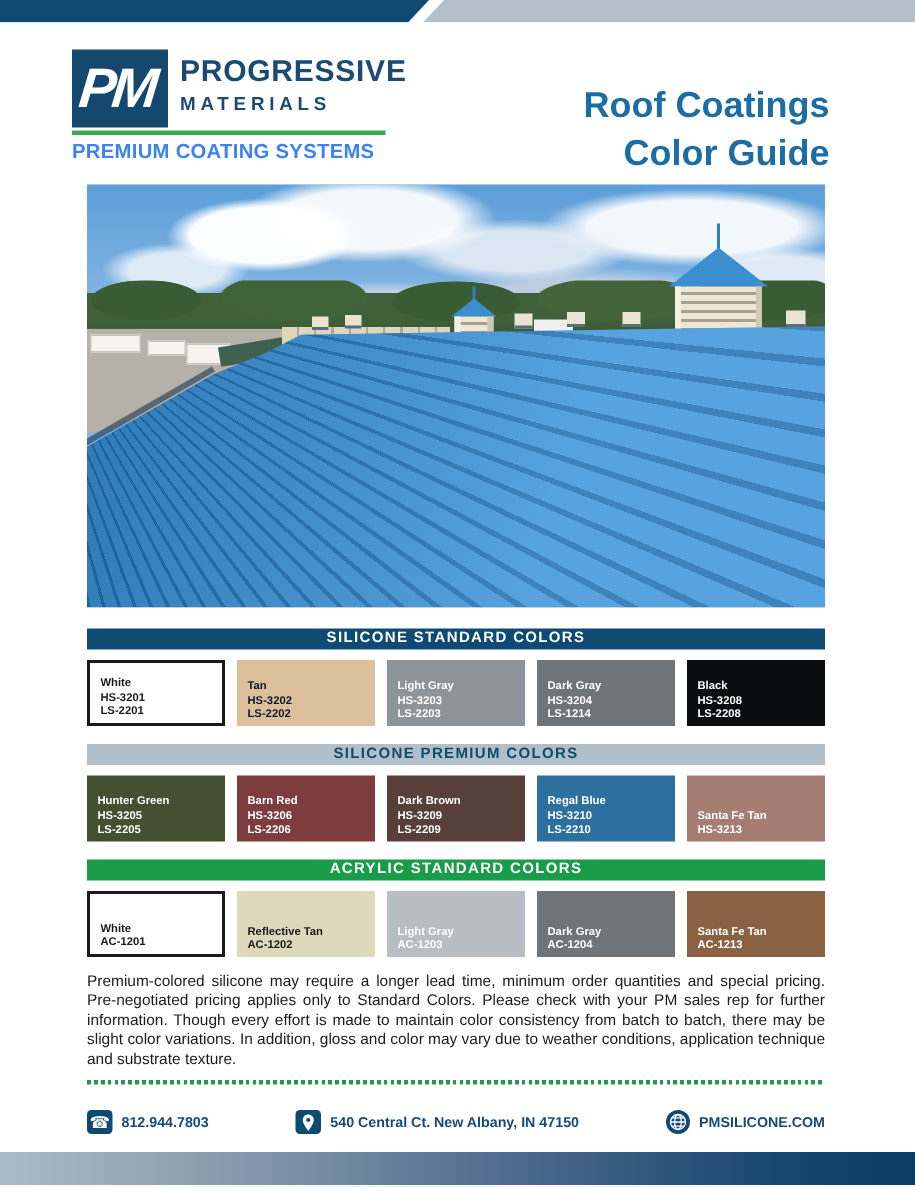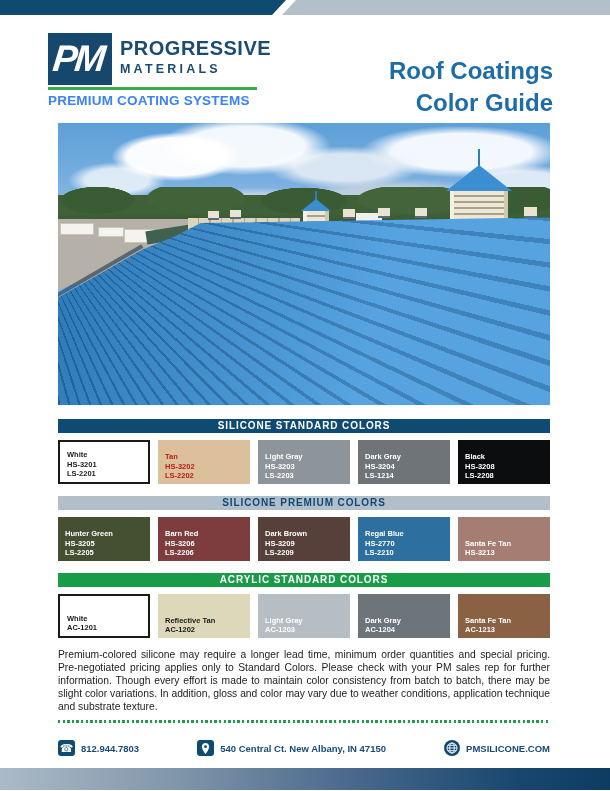--- a/index.html
+++ b/index.html
@@ -164,21 +164,21 @@
   <div class="sections" id="sections">
       <div class="banner" style="background: rgb(14, 74, 114); color: rgb(255, 255, 255);">SILICONE STANDARD COLORS</div>
       <div class="swatch-row">
         <div class="swatch bordered" style="background: rgb(255, 255, 255); color: rgb(26, 26, 26);">
           <div class="swatch-label">
             <div>White</div>
             <div>HS-3201</div>
             <div>LS-2201</div>
           </div>
         </div>
-        <div class="swatch" style="background: rgb(220, 192, 156); color: #b91c1c;">
+        <div class="swatch" style="background: rgb(220, 192, 156); color: #0f172a;">
           <div class="swatch-label">
             <div>Tan</div>
             <div>HS-3202</div>
             <div>LS-2202</div>
           </div>
         </div>
         <div class="swatch" style="background: rgb(142, 149, 154); color: rgb(255, 255, 255);">
           <div class="swatch-label">
             <div>Light Gray</div>
             <div>HS-3203</div>
@@ -219,21 +219,21 @@
         <div class="swatch" style="background: rgb(86, 64, 57); color: rgb(255, 255, 255);">
           <div class="swatch-label">
             <div>Dark Brown</div>
             <div>HS-3209</div>
             <div>LS-2209</div>
           </div>
         </div>
         <div class="swatch" style="background: rgb(45, 111, 158); color: rgb(255, 255, 255);">
           <div class="swatch-label">
             <div>Regal Blue</div>
-            <div>HS-2770</div>
+            <div>HS-3210</div>
             <div>LS-2210</div>
           </div>
         </div>
         <div class="swatch" style="background: rgb(165, 125, 114); color: rgb(255, 255, 255);">
           <div class="swatch-label">
             <div>Santa Fe Tan</div>
             <div>HS-3213</div>
           </div>
         </div>
       </div>

